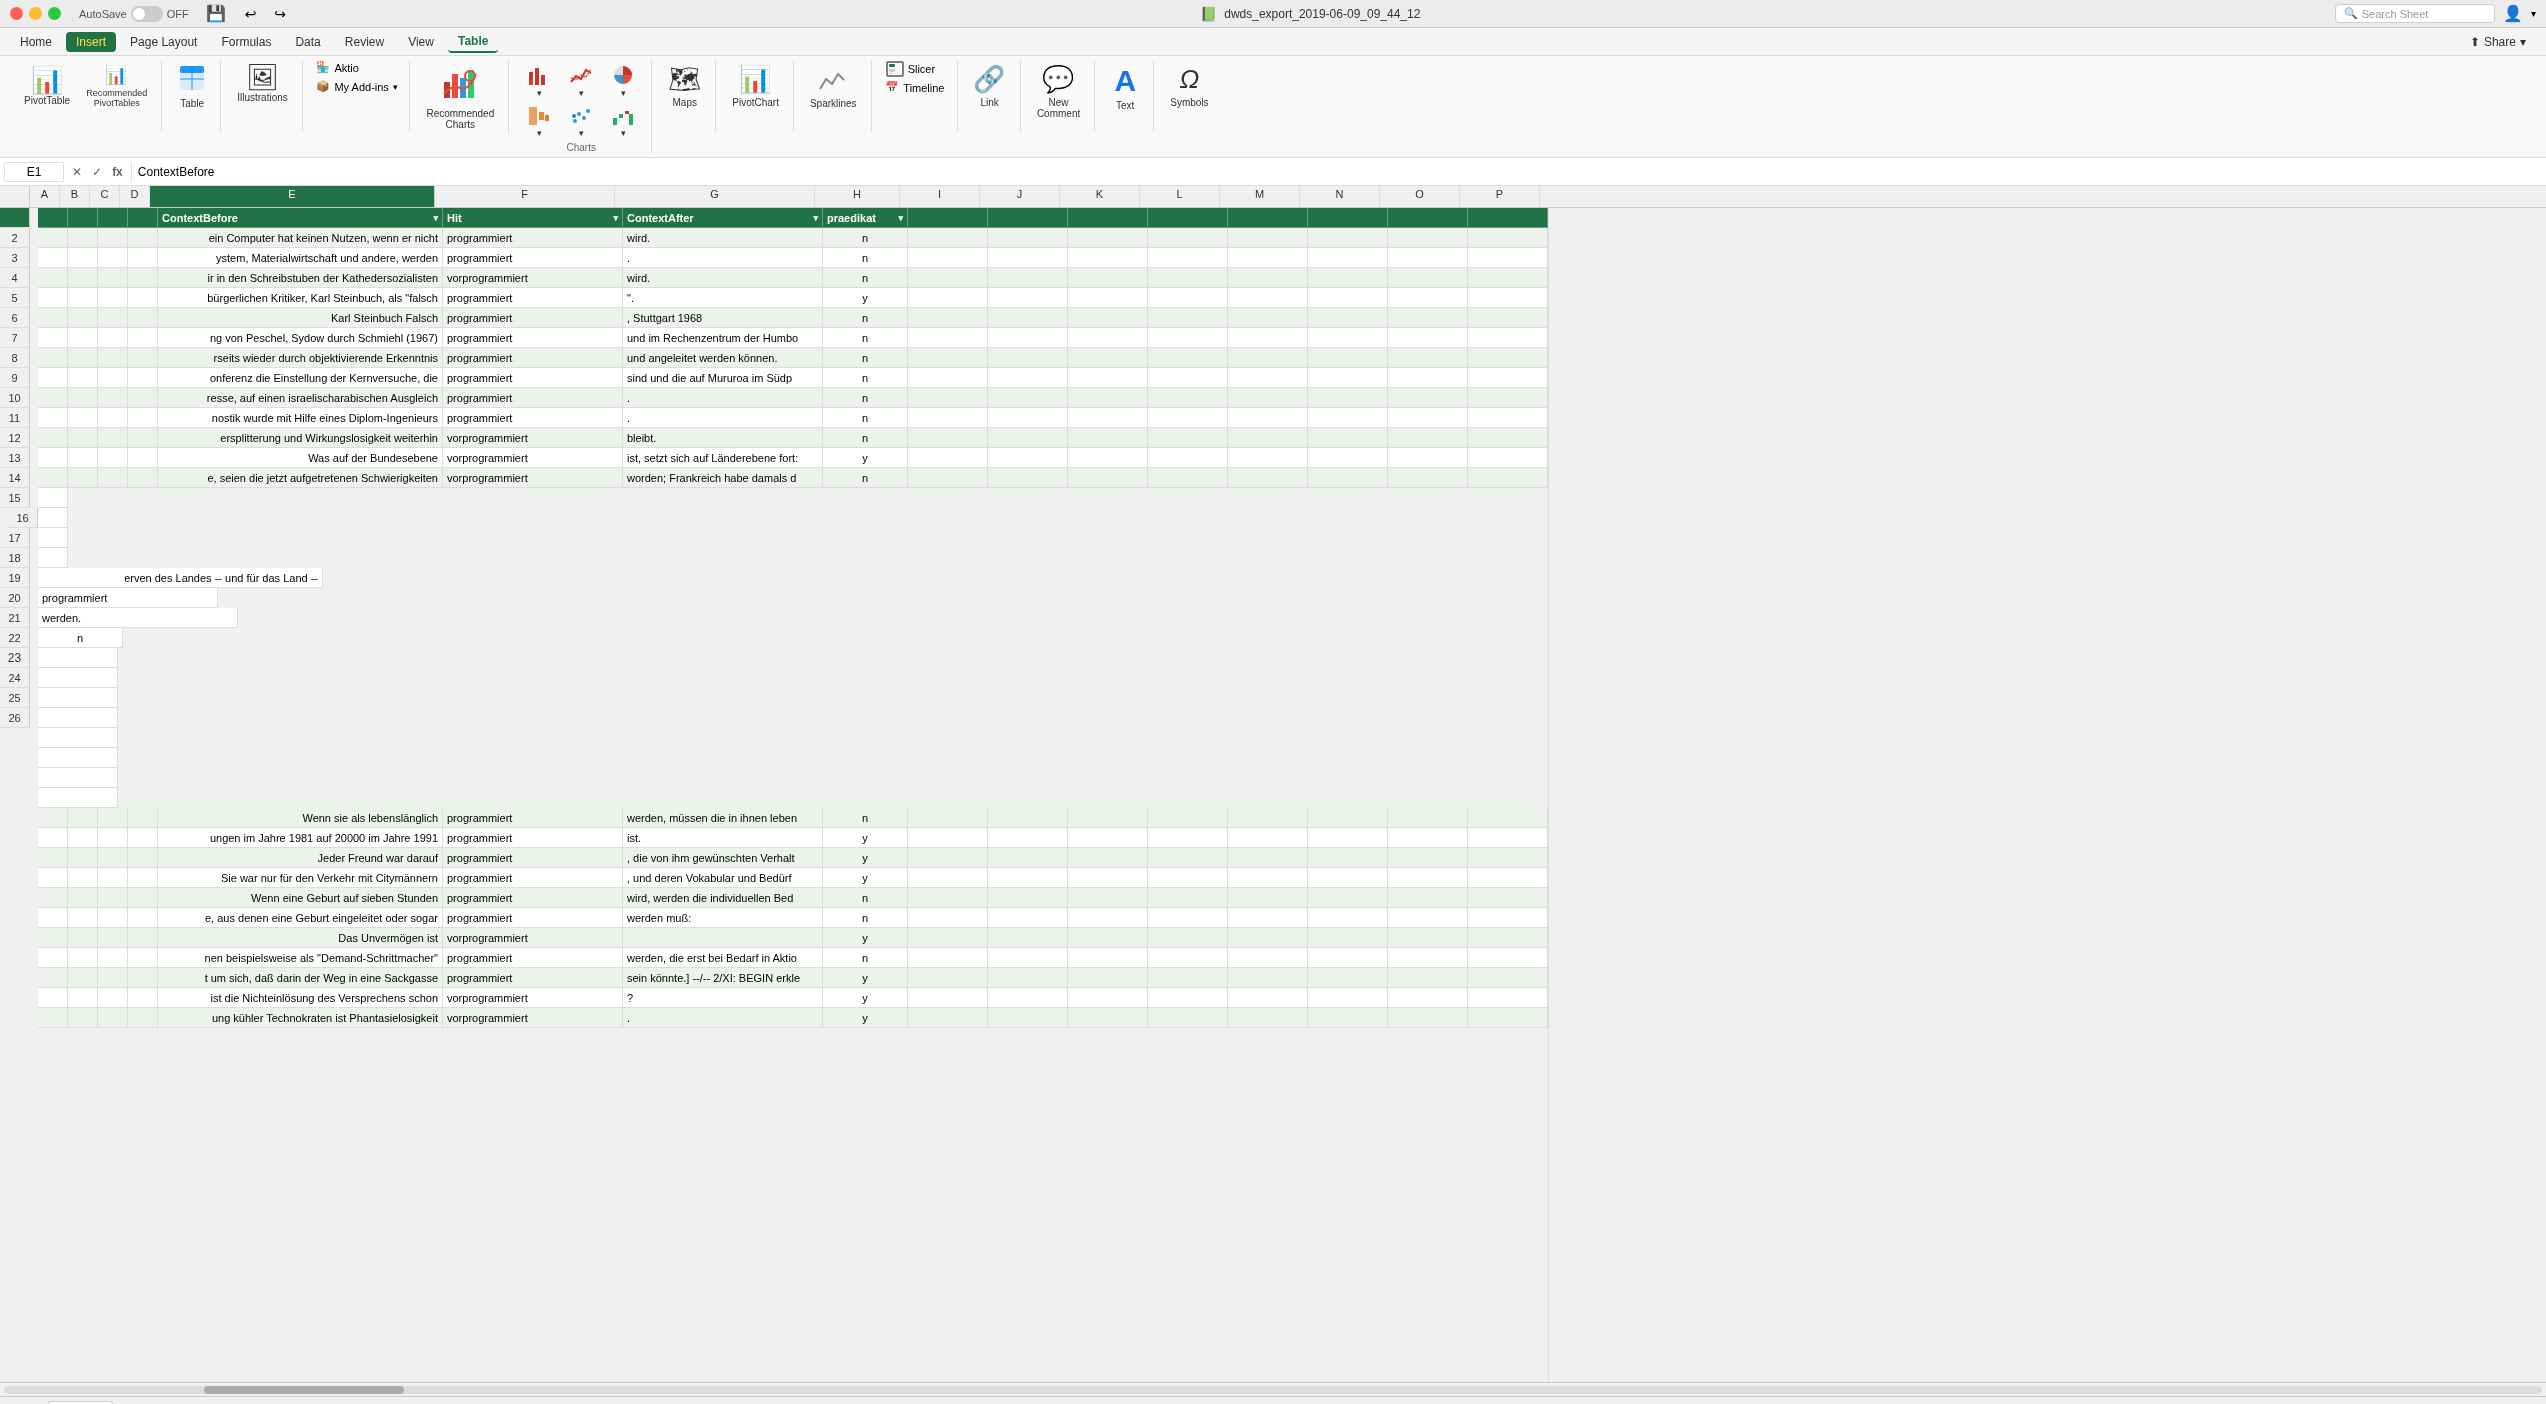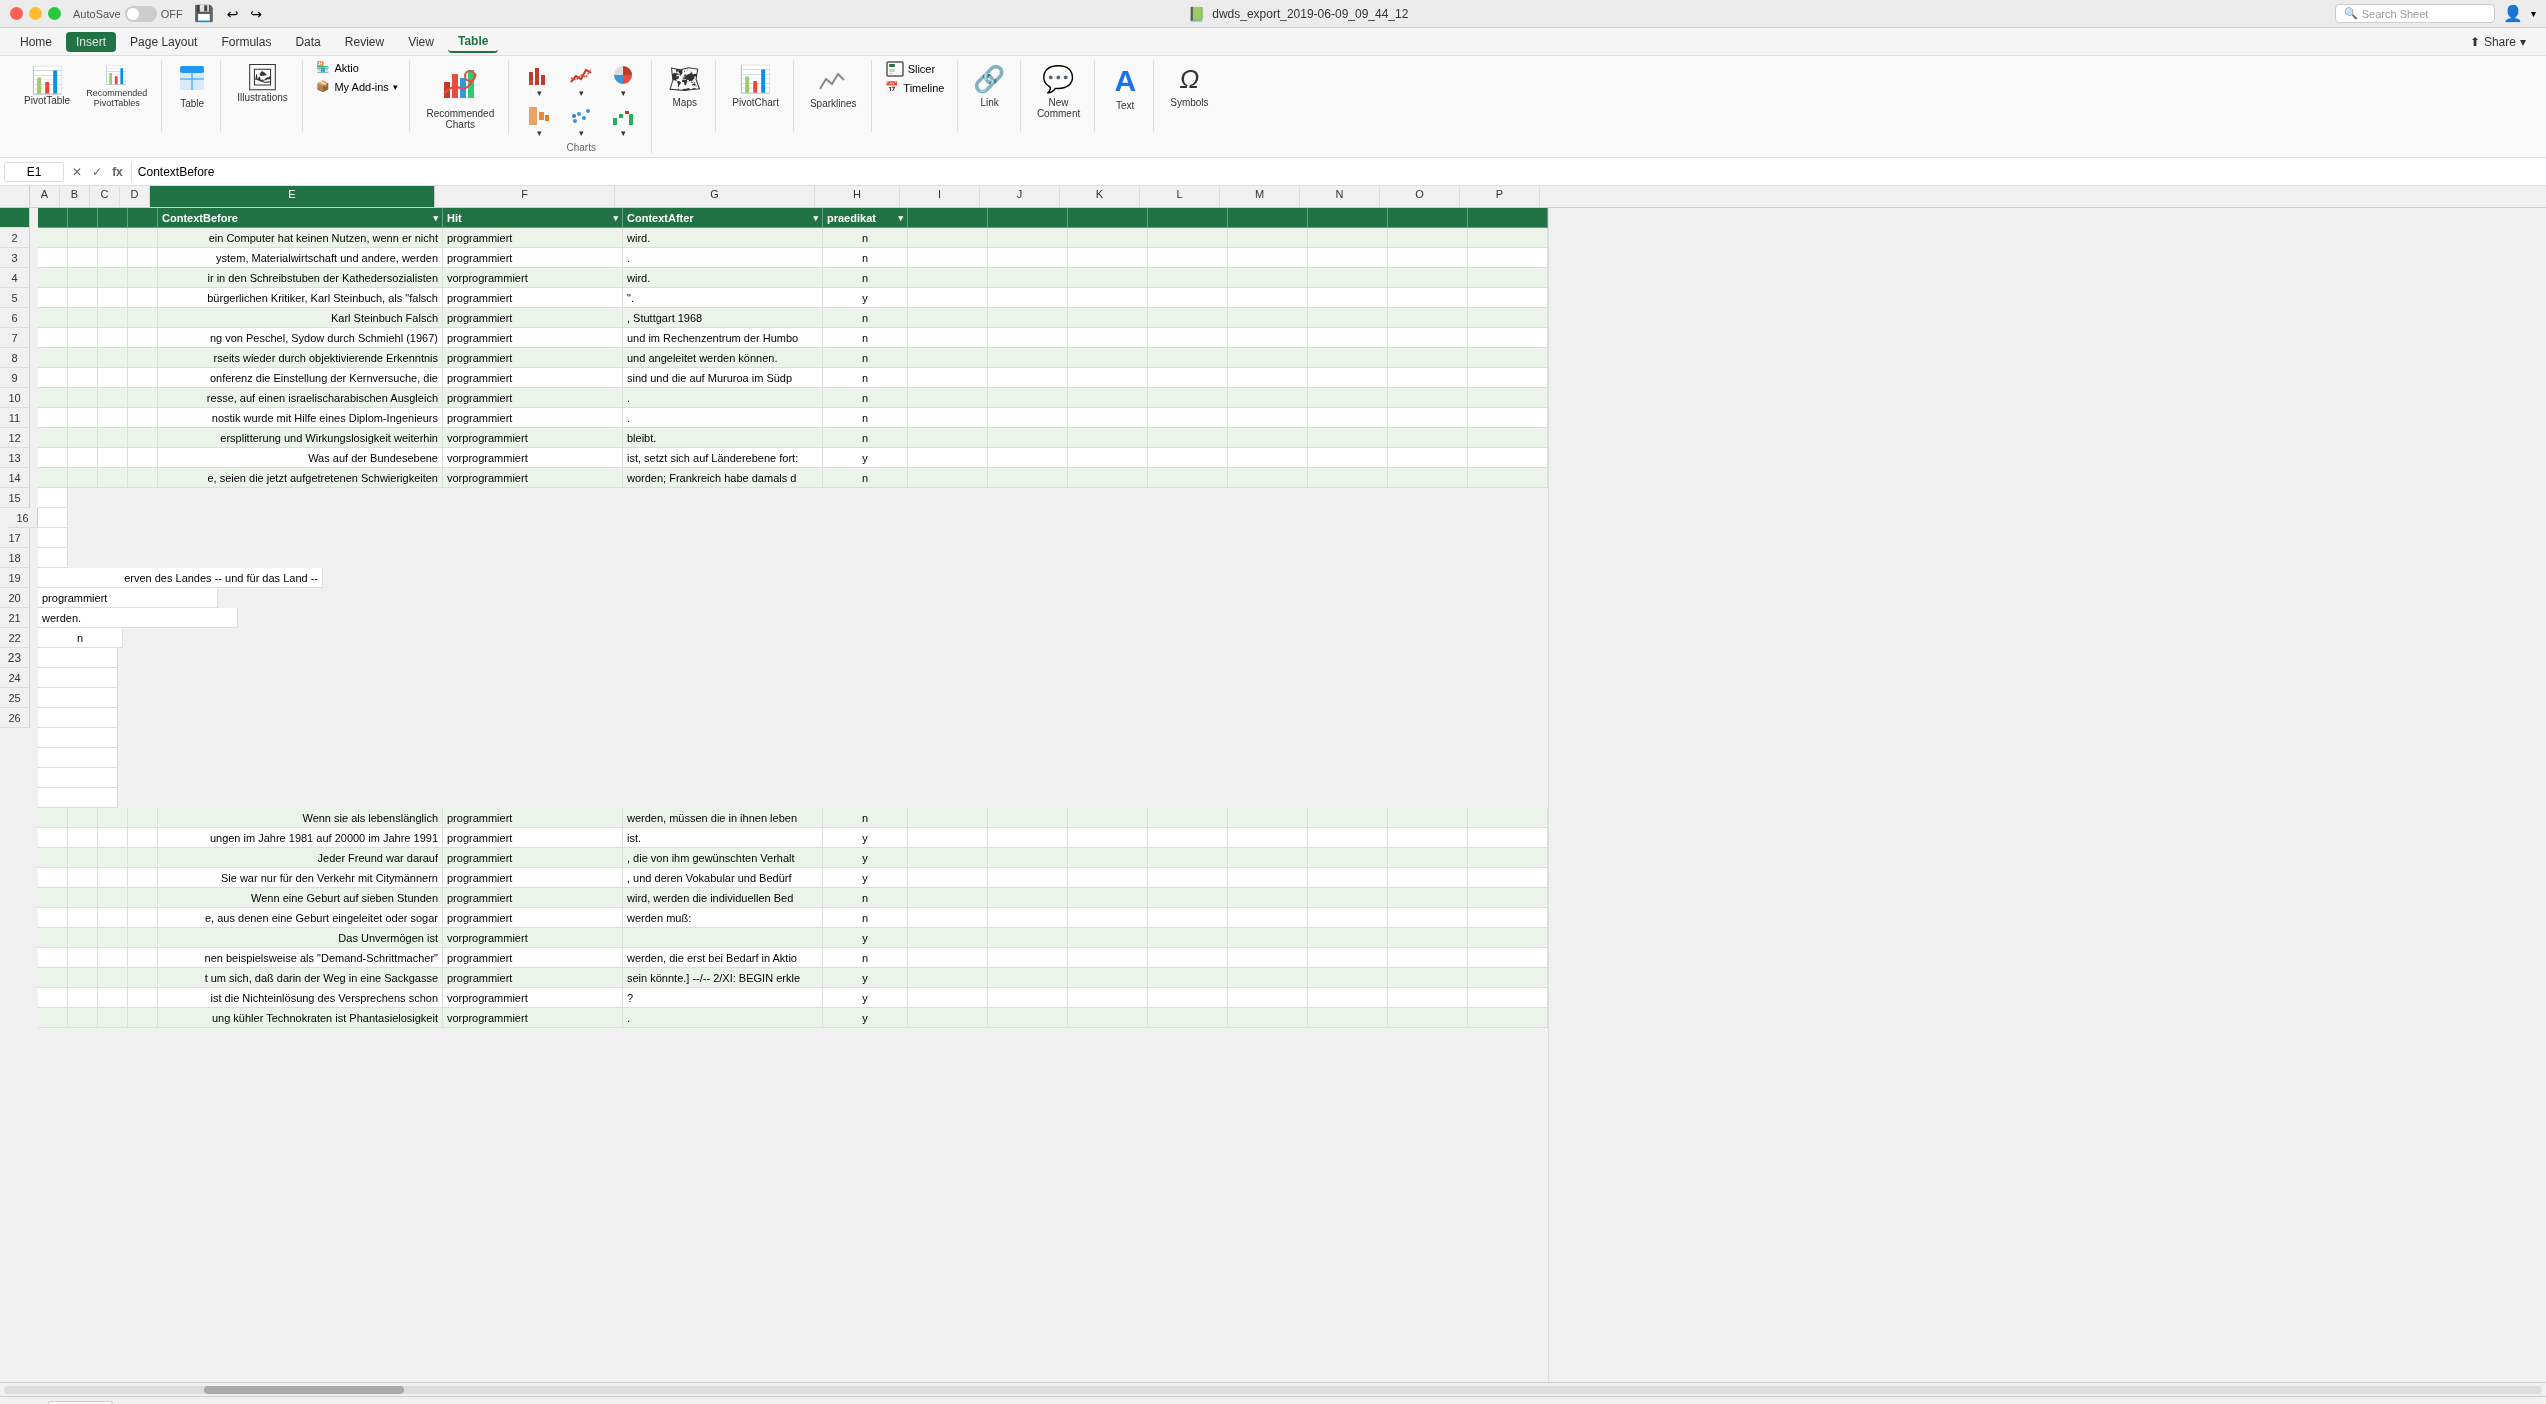--- a/index.html
+++ b/index.html
@@ -8,21 +8,21 @@
     
     .title-bar {
       background: #ececec;
       height: 28px;
       display: flex;
       align-items: center;
       justify-content: space-between;
       padding: 0 10px;
       border-bottom: 1px solid #ccc;
     }
-    .title-bar-left { display: flex; align-items: center; gap: 12px; }
+    .title-bar-left { display: flex; align-items: center; gap: 18px; }
     .traffic-lights { display: flex; gap: 6px; }
     .tl { width: 13px; height: 13px; border-radius: 50%; }
     .tl-red { background: #ff5f57; }
     .tl-yellow { background: #febc2e; }
     .tl-green { background: #28c840; }
     .autosave { display: flex; align-items: center; gap: 4px; font-size: 11px; color: #555; }
     .autosave-toggle { background: #ccc; border-radius: 10px; width: 32px; height: 16px; display: flex; align-items: center; padding: 2px; }
     .autosave-knob { width: 12px; height: 12px; border-radius: 50%; background: white; }
     .title-bar-center { font-size: 12px; color: #333; display: flex; align-items: center; gap: 6px; }
     .title-bar-right { display: flex; align-items: center; gap: 8px; }
@@ -32,21 +32,21 @@
     .menu-bar {
       background: #f5f5f5;
       height: 28px;
       display: flex;
       align-items: center;
       padding: 0 10px;
       gap: 4px;
       border-bottom: 1px solid #ddd;
     }
     .menu-item { padding: 3px 10px; font-size: 12px; color: #333; cursor: pointer; border-radius: 4px; }
-    .menu-item.active { background: #217346; color: #e5e5e5; border-radius: 4px; }
+    .menu-item.active { background: #217346; color: #fde047; border-radius: 4px; }
     .menu-item.table-active { color: #217346; border-bottom: 2px solid #217346; font-weight: 600; }
 
     
     .ribbon {
       background: #f9f9f9;
       border-bottom: 1px solid #ddd;
       padding: 4px 10px;
       display: flex;
       align-items: flex-start;
       gap: 2px;

